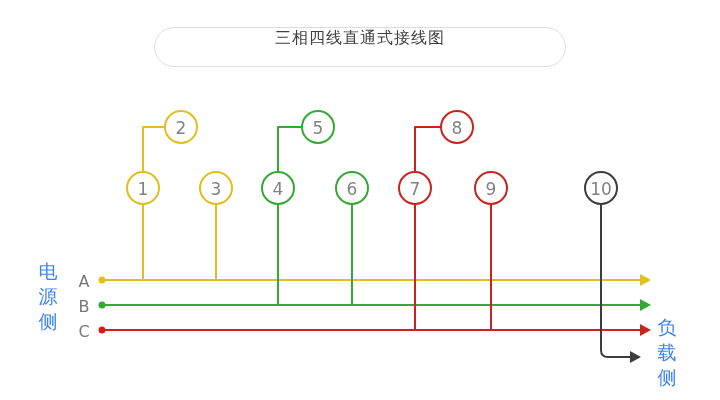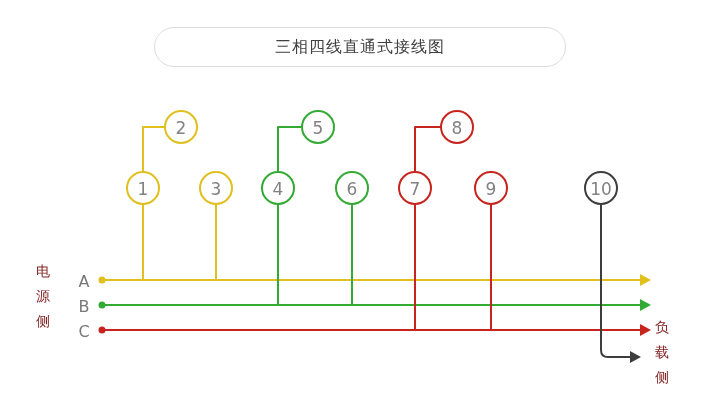--- a/index.html
+++ b/index.html
@@ -19,33 +19,33 @@
     position: absolute;
     left: 154px;
     top: 27px;
     width: 412px;
     height: 40px;
     box-sizing: border-box;
     border: 1px solid #dddddd;
     border-radius: 21px;
     background: #ffffff;
     display: flex;
-    align-items: center;
+    align-items: flex-start;
     justify-content: center;
     font-size: 16px;
     color: #404040;
     letter-spacing: 1px;
   }
   .side-label {
     position: absolute;
     width: 24px;
-    font-size: 14px;
+    font-size: 19px;
     line-height: 25px;
-    color: #7f1d1d;
-    text-align: left;
+    color: #3b82f6;
+    text-align: center;
     word-break: break-all;
   }
   .side-label.left  { left: 36px;  top: 259px; }
   .side-label.right { left: 655px; top: 270px; margin-top: 45px; }
 
   svg.diagram {
     position: absolute;
     left: 0;
     top: 0;
   }

